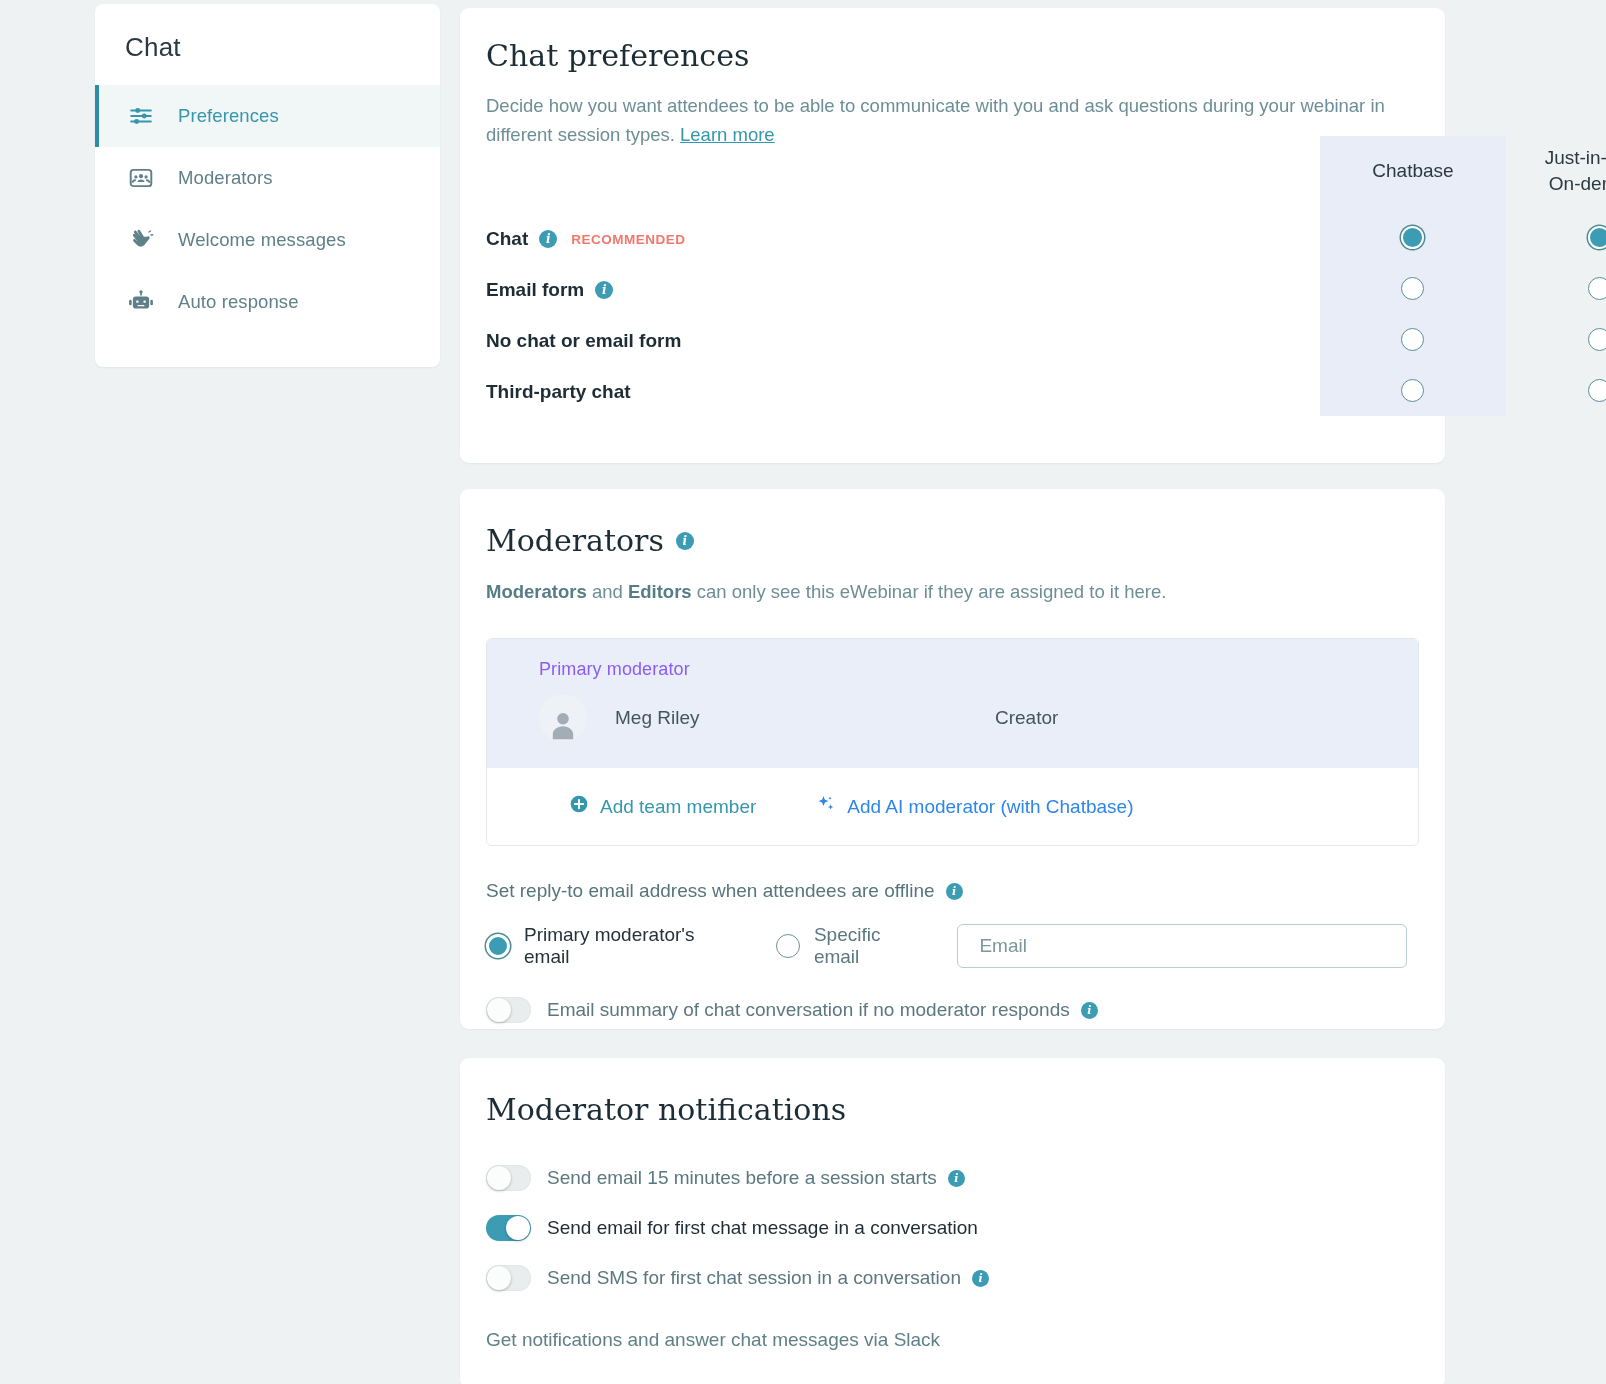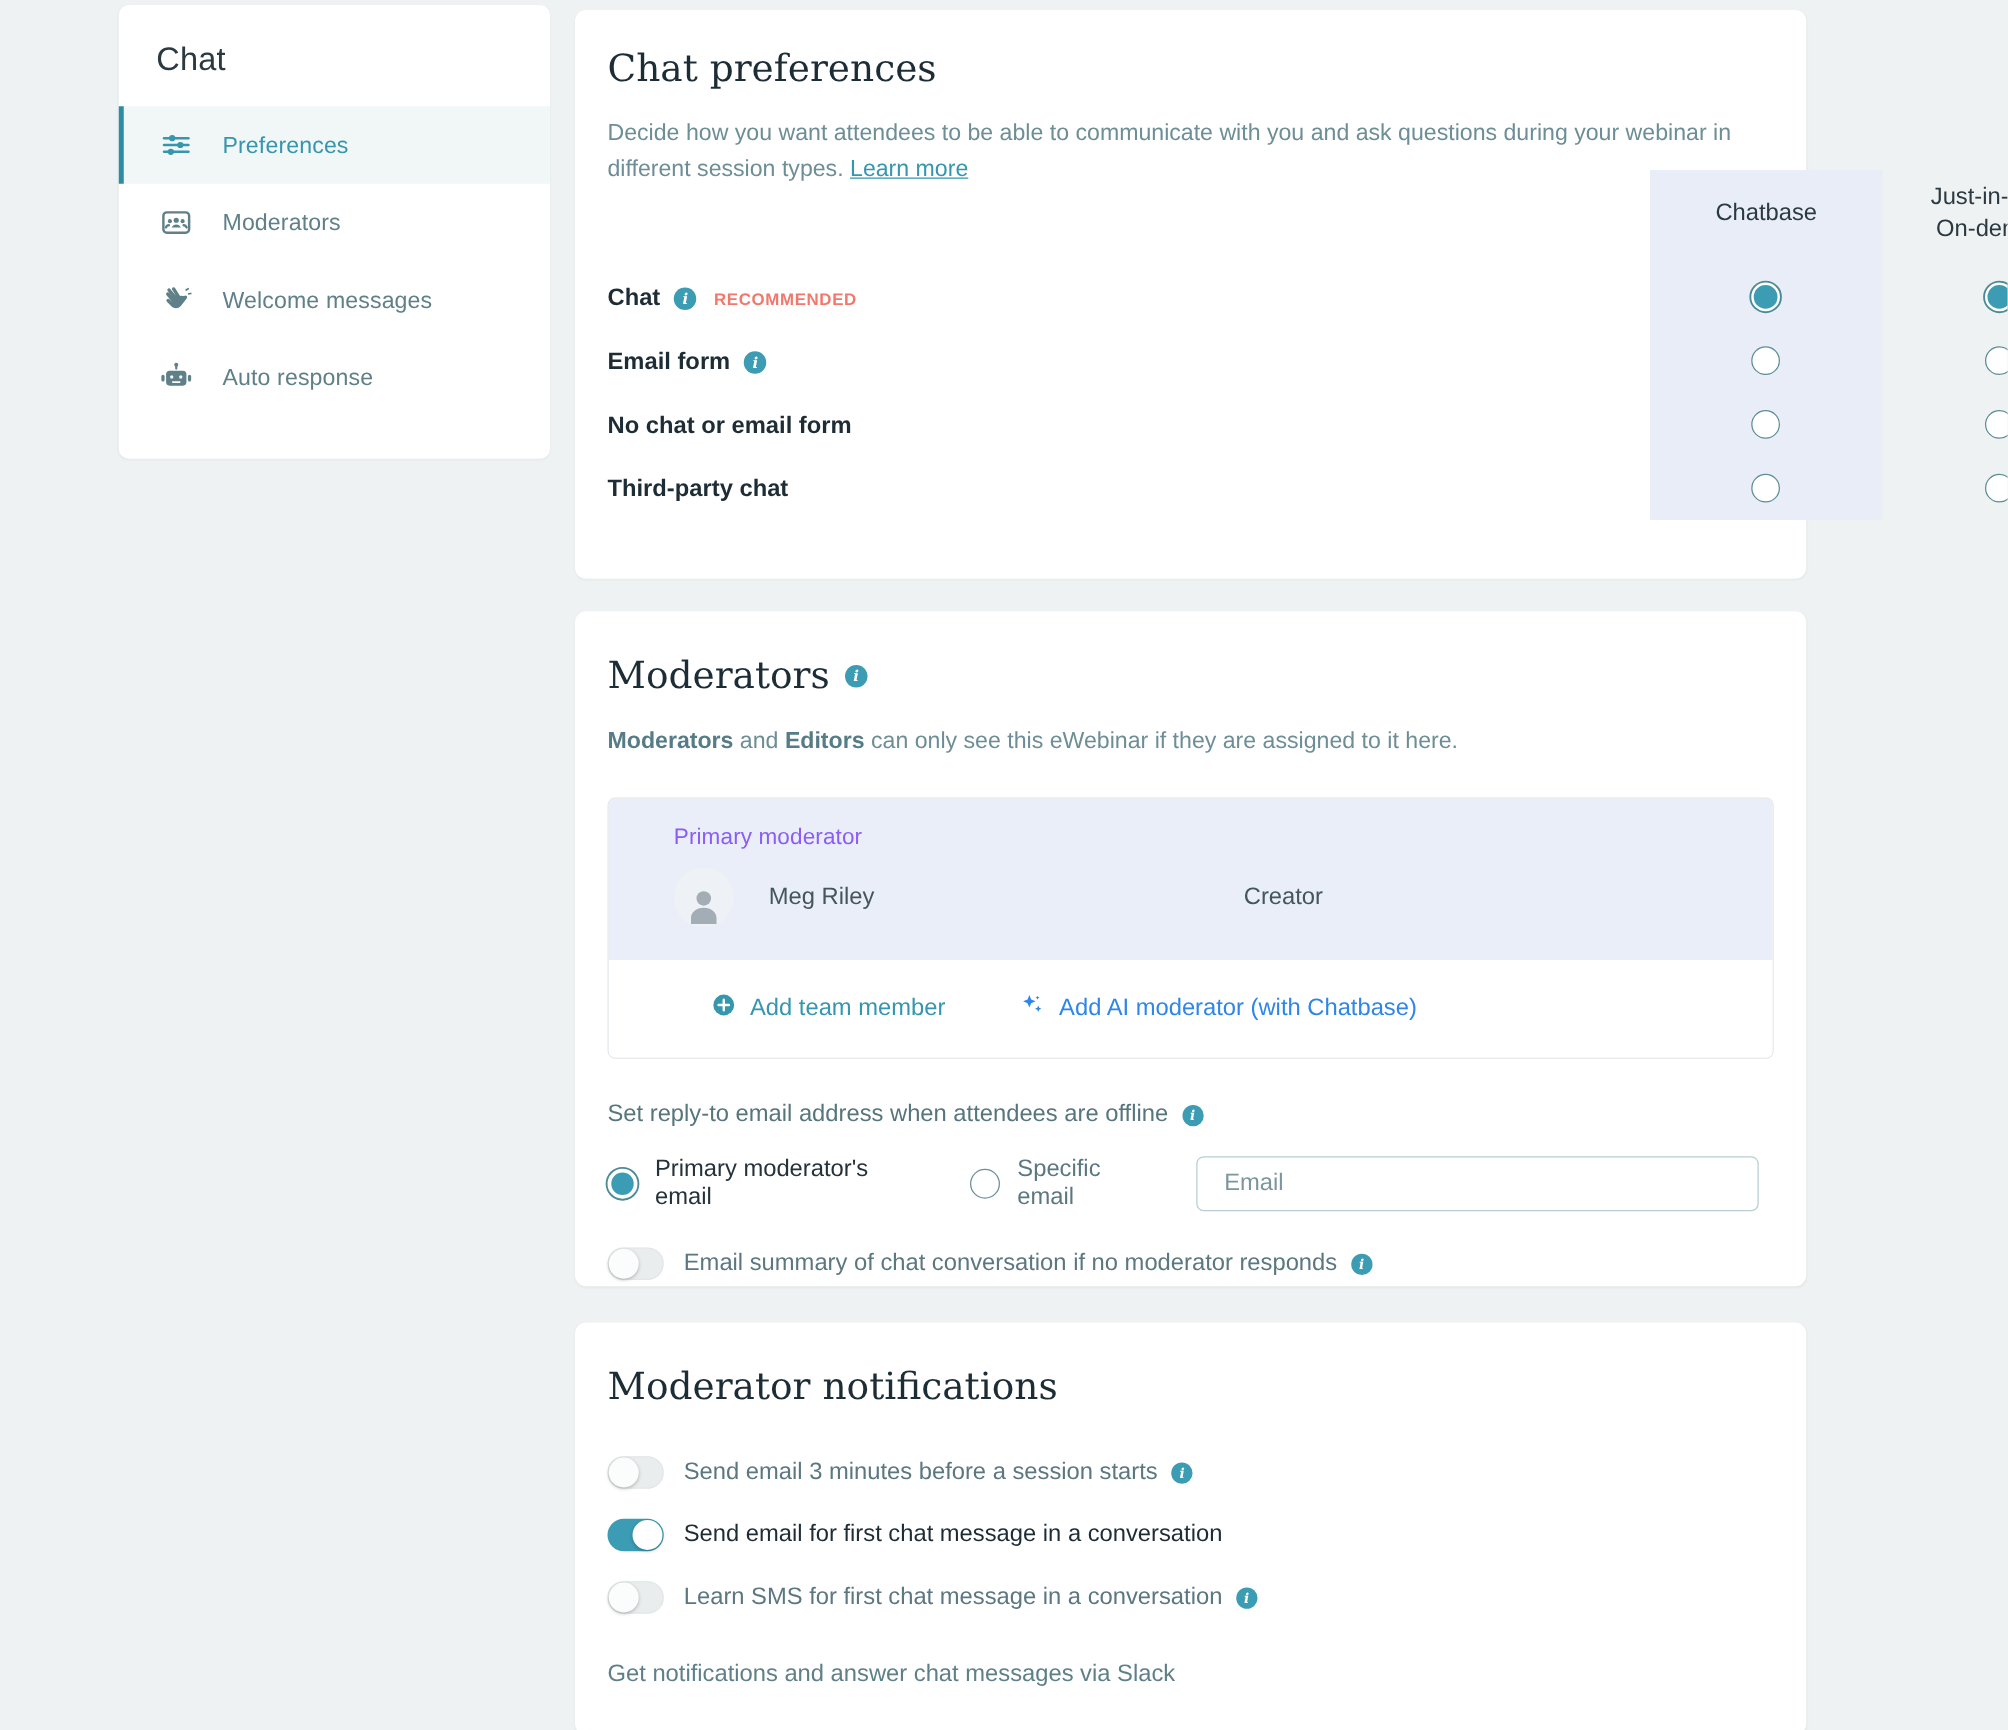--- a/index.html
+++ b/index.html
@@ -437,40 +437,40 @@
 <div class="card" id="card-notif">
   <div class="inner">
     <div class="card-h1">Moderator notifications</div>
 
     <div class="notif-list">
       <div class="toggle-row">
         <span class="tg">
             <span class="knob"></span>
           </span>
         <span class="tg-lbl">
-          <span>Send email 3 minutes before a session starts</span>
+          <span>Send email 15 minutes before a session starts</span>
           <span class="info sm">i</span>
         </span>
       </div>
 
       <div class="toggle-row">
         <span class="tg on">
             <span class="knob"></span>
           </span>
         <span class="tg-lbl dark">
           <span>Send email for first chat message in a conversation</span>
         </span>
       </div>
 
       <div class="toggle-row">
         <span class="tg">
             <span class="knob"></span>
           </span>
         <span class="tg-lbl">
-          <span>Learn SMS for first chat message in a conversation</span>
+          <span>Send SMS for first chat session in a conversation</span>
           <span class="info sm">i</span>
         </span>
       </div>
     </div>
 
     <div class="slack-line">Get notifications and answer chat messages via Slack</div>
   </div>
 </div>
 
 </body></html>

